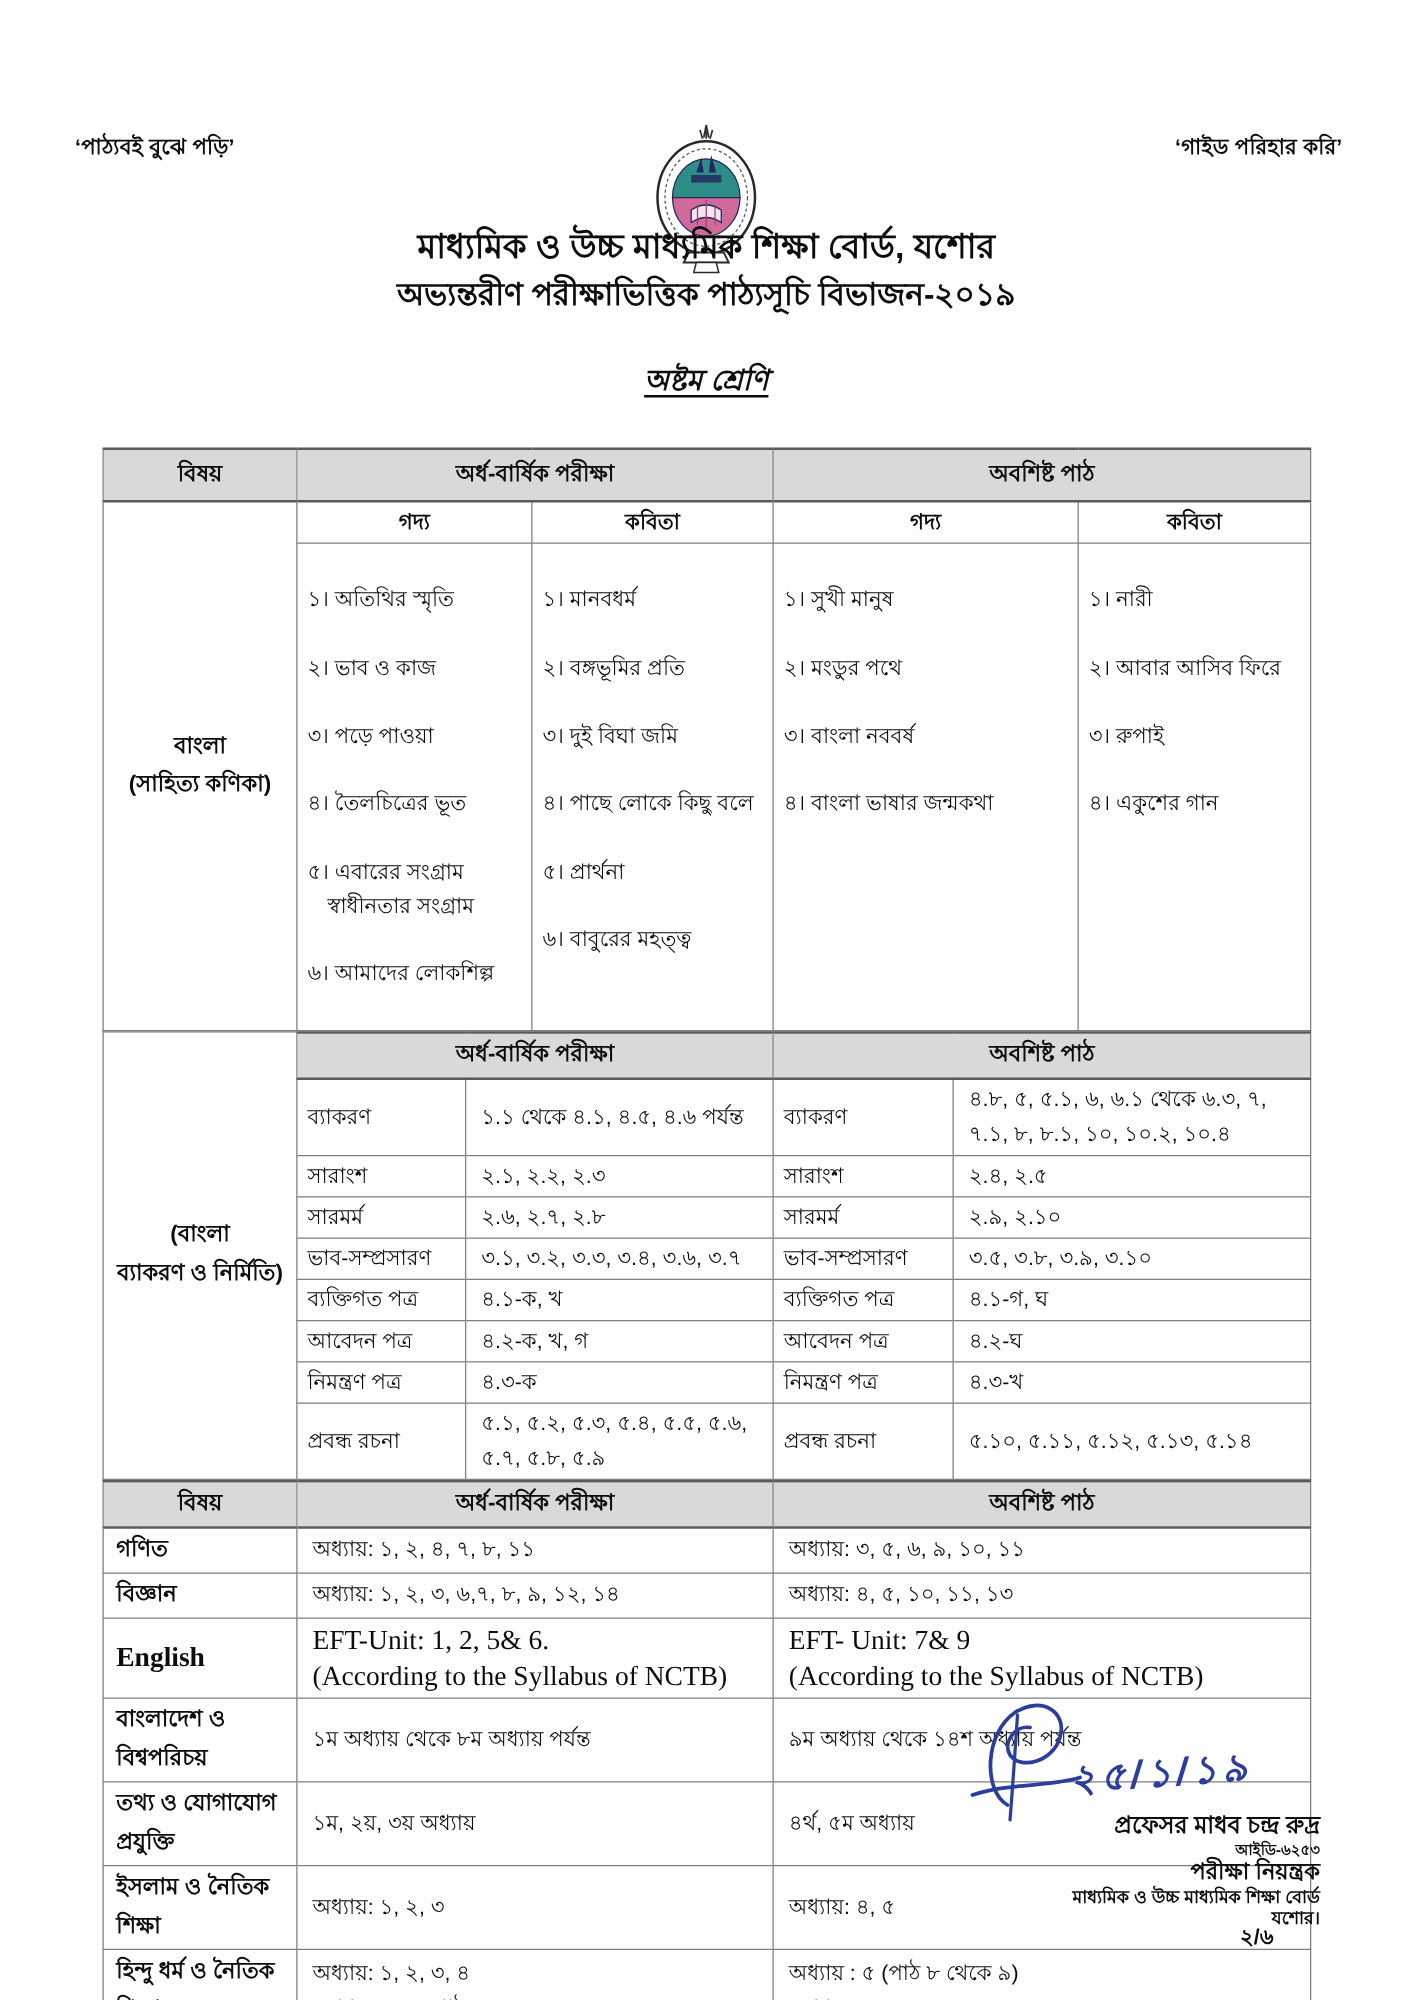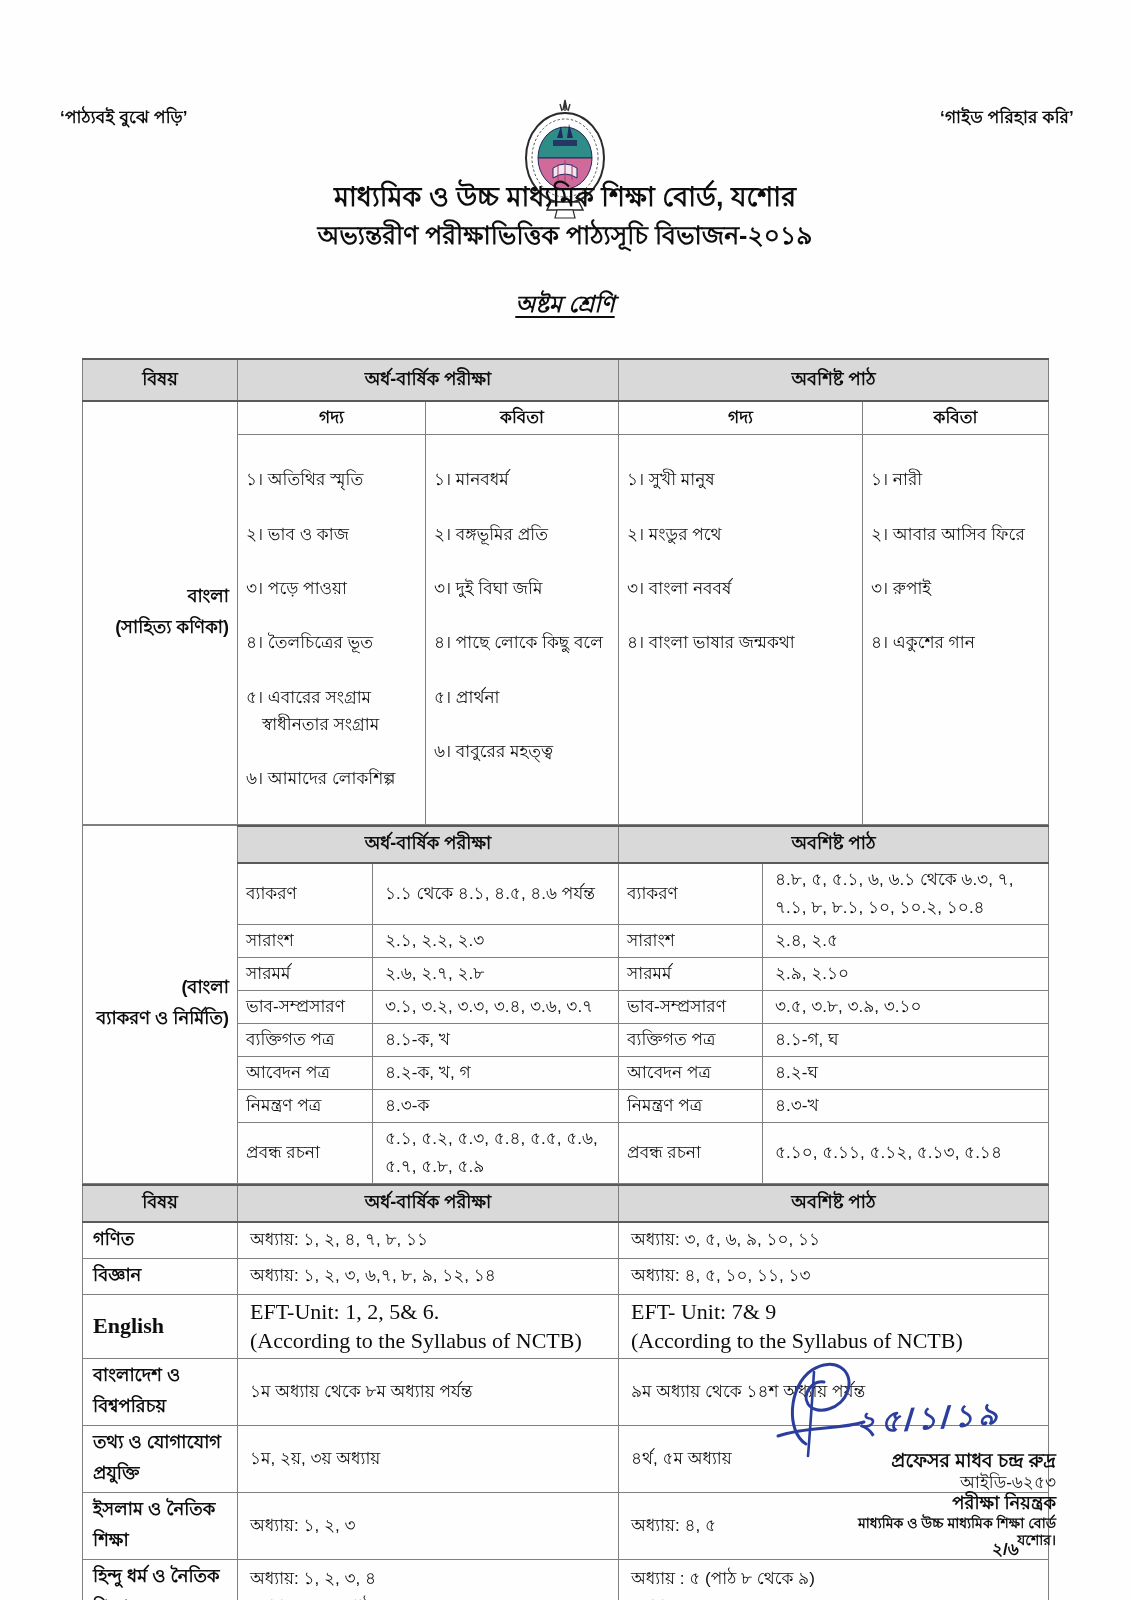--- a/index.html
+++ b/index.html
@@ -14,33 +14,33 @@
   .logo-wrap{position:absolute;left:50%;top:98px;transform:translateX(-50%);}
   .board-title{position:absolute;top:176px;left:0;width:100%;text-align:center;font-size:27px;font-weight:bold;}
   .subtitle{position:absolute;top:216px;left:0;width:100%;text-align:center;font-size:25px;font-weight:600;}
   .class-title{position:absolute;top:286px;left:0;width:100%;text-align:center;font-size:23px;font-weight:bold;font-style:italic;}
   .class-title span{text-decoration:underline;text-underline-offset:4px;}
   
   .tables{position:absolute;left:82px;top:358px;width:966px;}
   table{border-collapse:collapse;table-layout:fixed;width:966px;}
   td,th{border:1px solid #7f7f7f;padding:2px 8px;font-size:17px;vertical-align:middle;white-space:pre-line;overflow:hidden;}
   th{background:#d9d9d9;text-align:center;font-size:18px;font-weight:bold;border-bottom:2px solid #5a5a5a;border-top:2px solid #5a5a5a;}
-  .subject-cell{text-align:right;font-weight:bold;font-size:18px;border-radius:12px;}
+  .subject-cell{text-align:center;font-weight:bold;font-size:18px;border-radius:12px;}
   .subject-left{font-weight:bold;font-size:18px;padding-left:10px;margin-top:34px;}
   .subhead{text-align:center;font-weight:600;}
   .list-cell{vertical-align:top;padding:4px 8px;line-height:1.6;}
   .list-cell div{text-indent:-16px;padding-left:16px;}
   .val-cell{padding-left:12px;}
   .eng{font-family:"Liberation Serif",serif;font-size:22px;line-height:1.35;}
   
   .signature{position:absolute;left:768px;top:1352px;width:290px;height:115px;pointer-events:none;}
   .sig-date{position:absolute;left:88px;top:42px;color:#2b3e9e;font-size:31px;font-weight:bold;font-style:italic;transform:rotate(-4deg);letter-spacing:4px;white-space:nowrap;}
   .sign-block{position:absolute;left:656px;top:1450px;width:400px;text-align:right;line-height:1.2;}
   .sign-name{font-size:19px;font-weight:bold;}
-  .sign-id{font-size:17px;font-weight:normal;}
+  .sign-id{font-size:12px;font-weight:bold;}
   .sign-desig{font-size:18px;font-weight:bold;}
   .sign-org{font-size:14px;font-weight:bold;}
   .sign-place{font-size:14px;font-weight:bold;}
   .page-number{position:absolute;left:992px;top:1536px;font-size:17px;font-weight:600;}
 </style>
 </head>
 <body>
 
 <div class="page">
 

